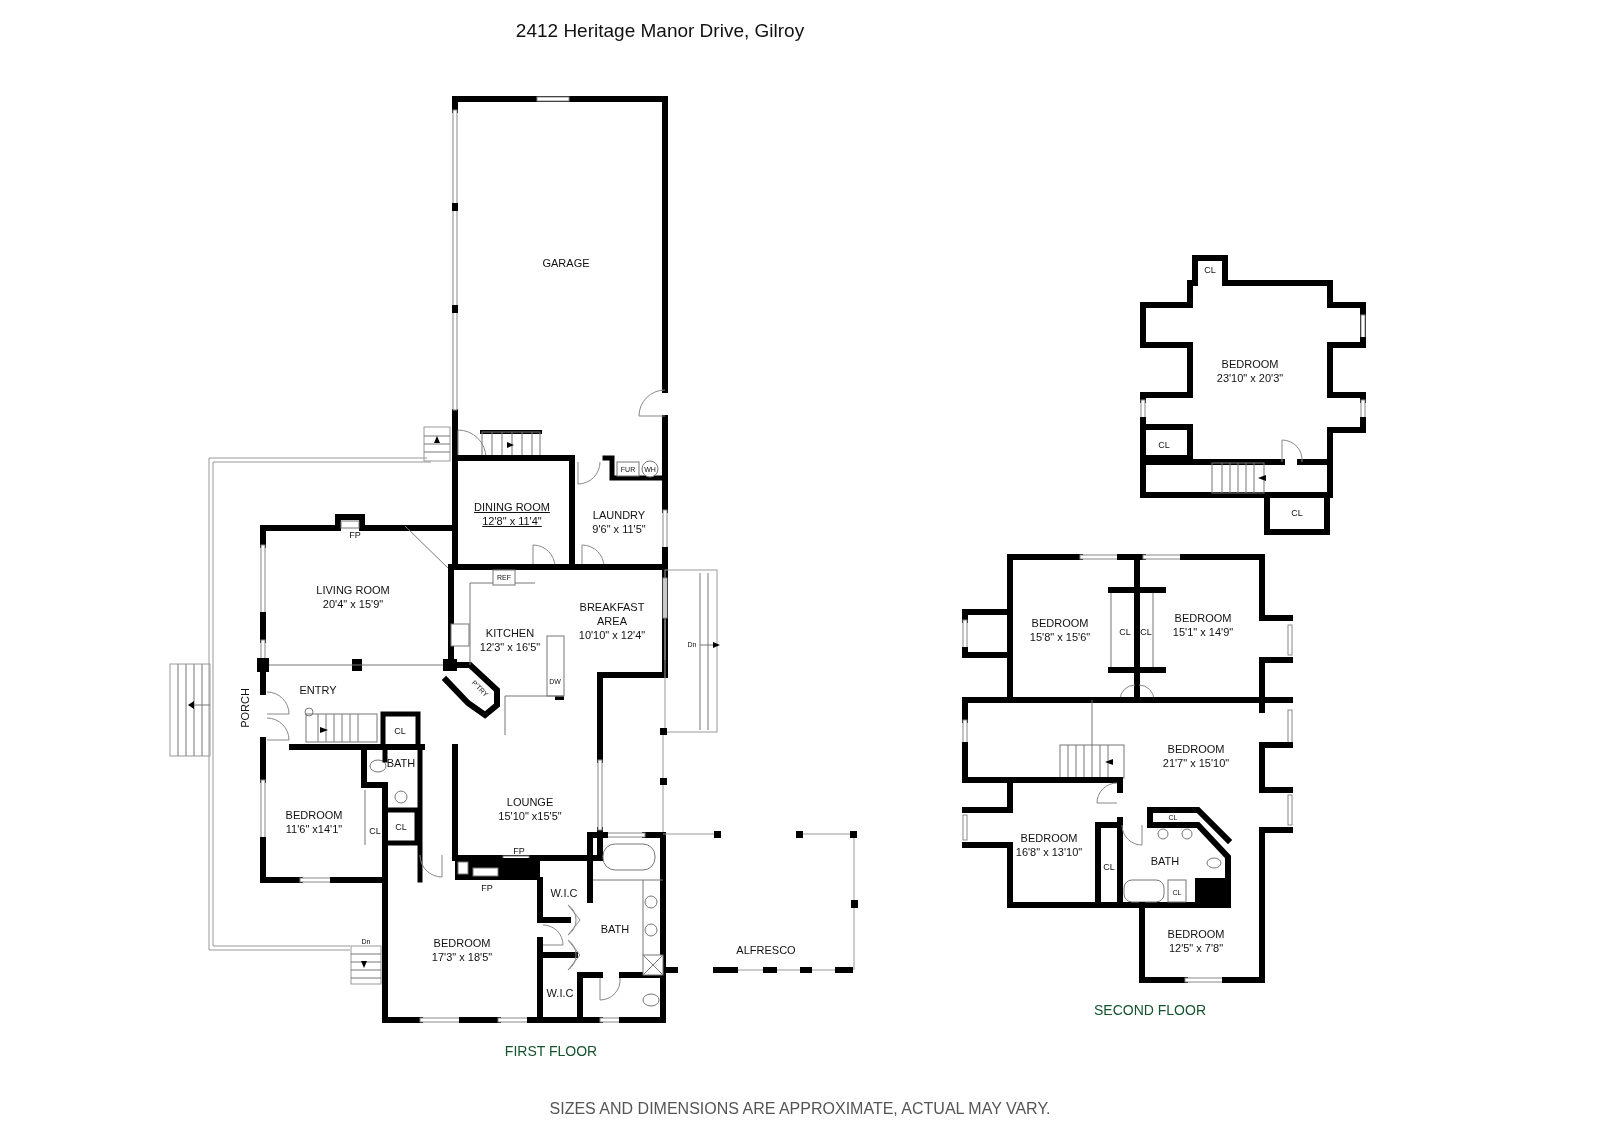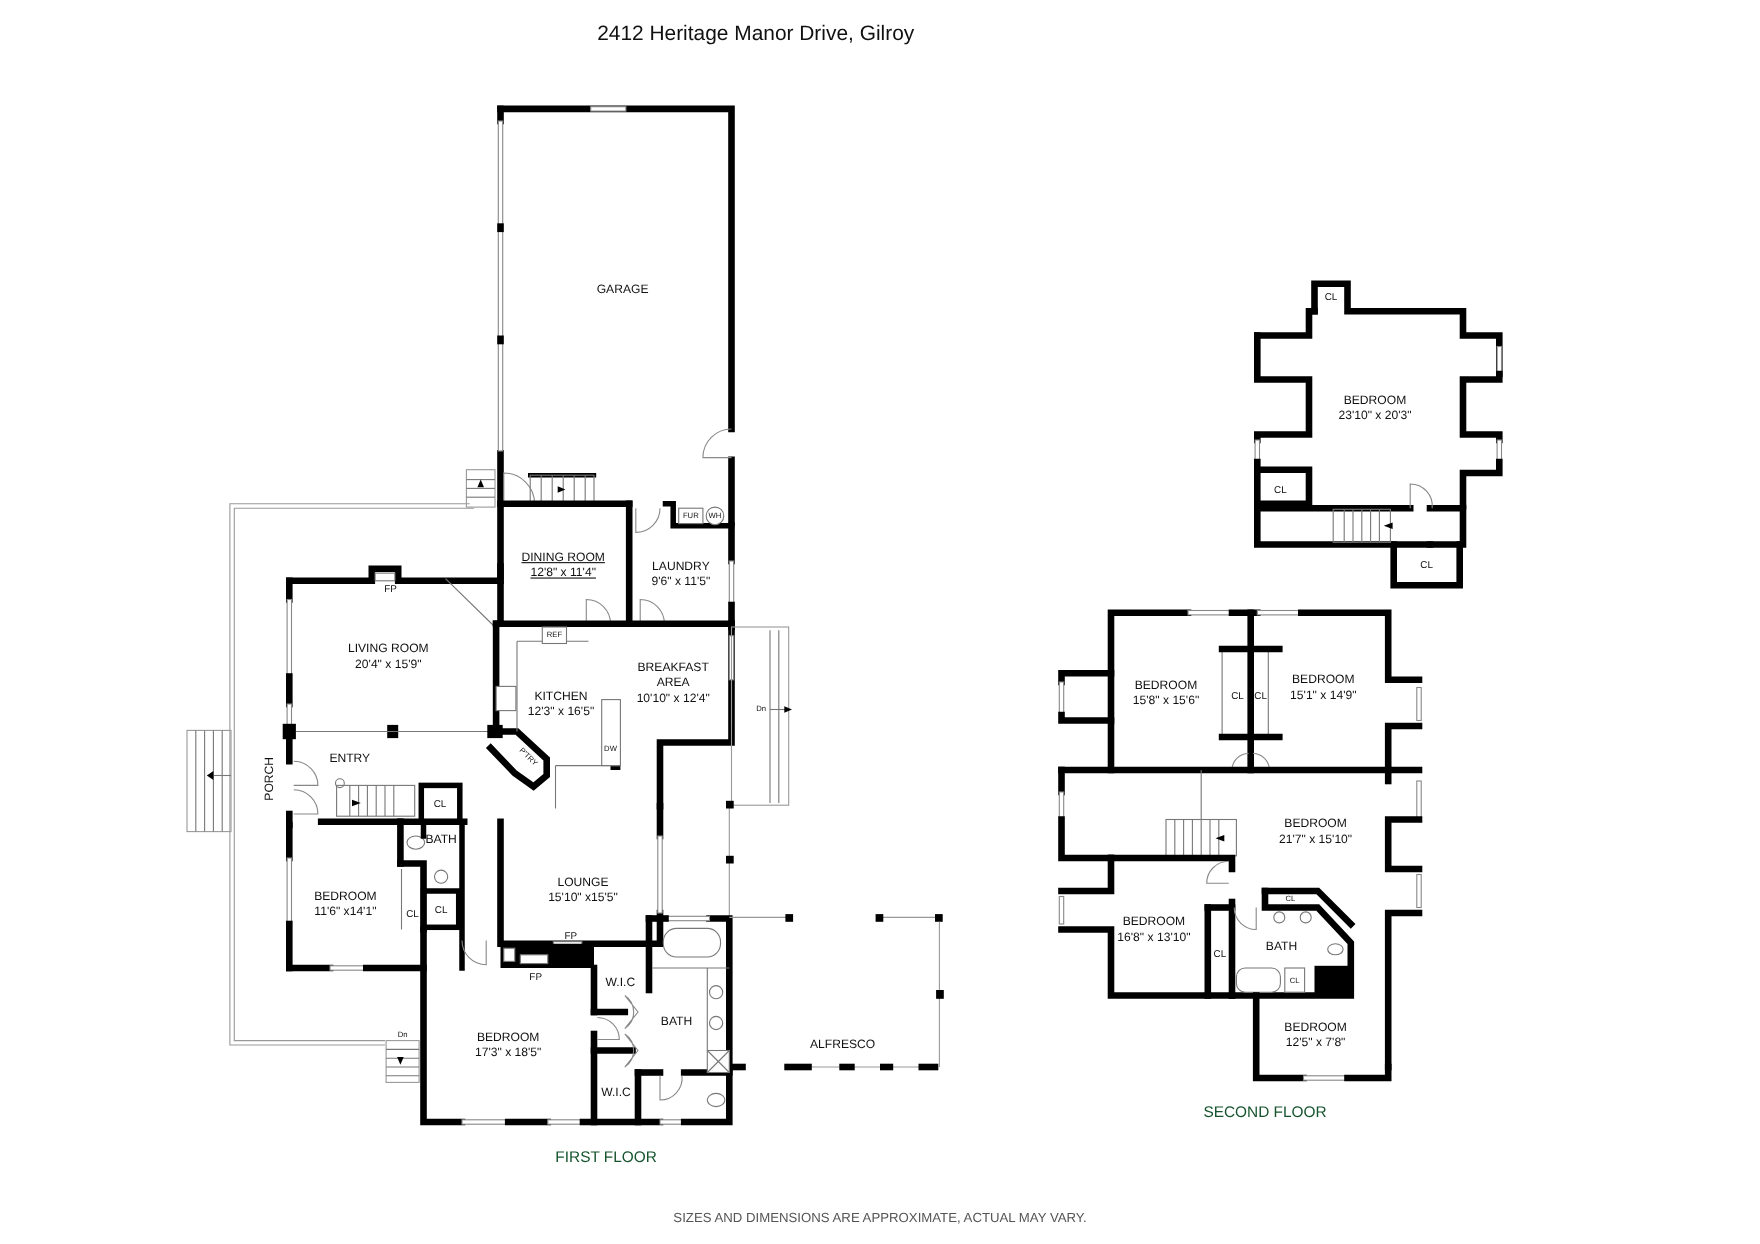--- a/index.html
+++ b/index.html
@@ -1,35 +1,35 @@
 <!DOCTYPE html>
 <html><head>
 <meta charset="utf-8">
 <style>
   html, body { margin: 0; padding: 0; background: #ffffff; }
   body { width: 1600px; height: 1131px; position: relative; overflow: hidden;
          font-family: "Liberation Sans", sans-serif; color: #111; }
   .title { position: absolute; left: 0; width: 1320px; top: 20px; text-align: center;
-           font-size: 19px; color: #111; padding-left: 27px; }
+           font-size: 19px; color: #111; }
   svg.plan { position: absolute; left: 0; top: 0; }
   .wall { fill: none; stroke: #000; stroke-width: 6; stroke-linecap: square; stroke-linejoin: miter; }
   .wall-fill { fill: #000; }
   .thin { fill: none; stroke: #777; stroke-width: 1; }
   .window { fill: #fff; stroke: #888; stroke-width: 1; }
   .porch { fill: none; stroke: #999; stroke-width: 1; }
   .door { fill: none; stroke: #888; stroke-width: 1; }
   .fixture { fill: #fff; stroke: #777; stroke-width: 1; }
   .lbl { position: absolute; text-align: center; font-size: 11px; line-height: 14px;
          color: #111; white-space: nowrap; transform: translateX(-50%); }
   .lbl .name, .lbl .dim { display: block; }
   .lbl.small { font-size: 9px; line-height: 11px; }
   .lbl.tiny { font-size: 7px; line-height: 9px; }
   .floor-label { position: absolute; font-size: 14px; color: #14532d; transform: translateX(-50%); }
   .disclaimer { position: absolute; left: 0; width: 1600px; top: 1100px; text-align: center;
-                font-size: 12px; color: #555; }
+                font-size: 16px; color: #555; }
   .porch-label { position: absolute; font-size: 11px; transform: rotate(-90deg); transform-origin: center; }
 </style>
 </head>
 <body>
 
 <div class="title">2412 Heritage Manor Drive, Gilroy</div>
 
 <svg class="plan" width="1600" height="1131" viewBox="0 0 1600 1131">
 
   <g>

